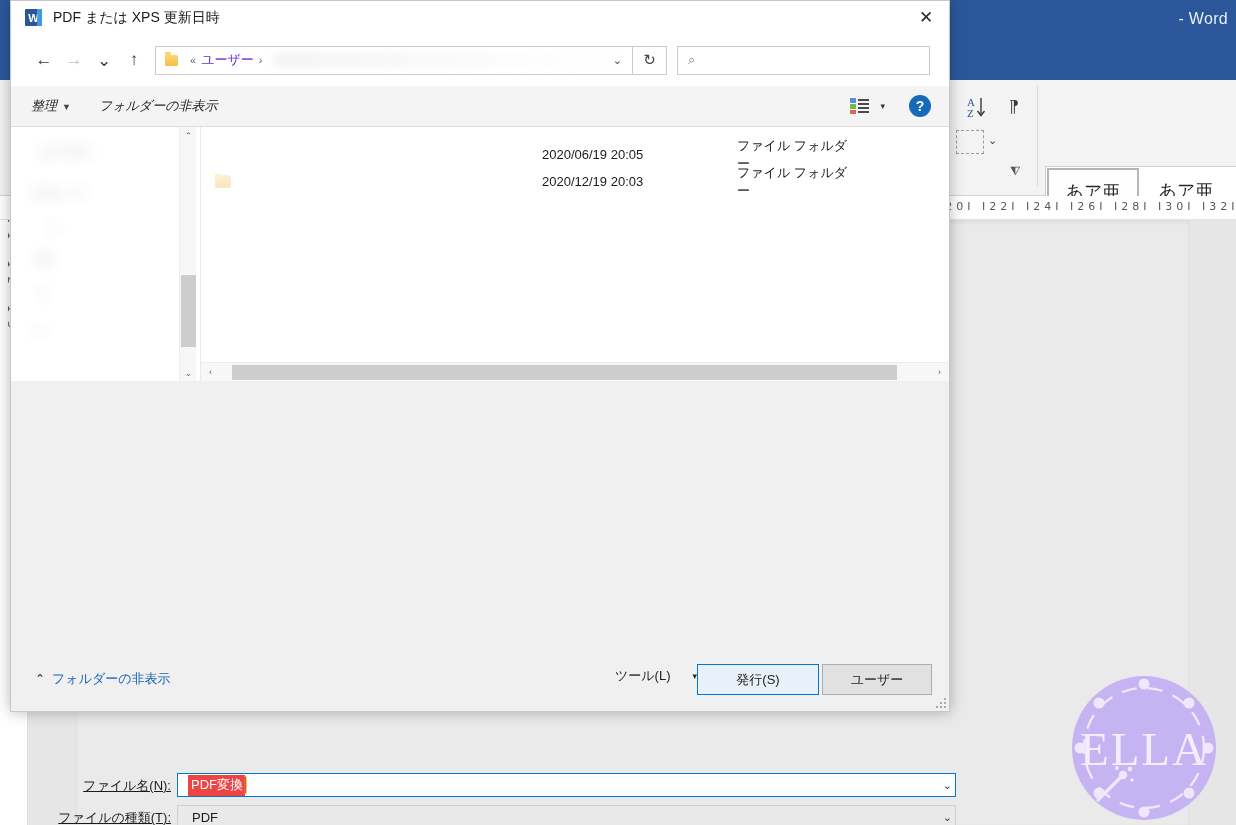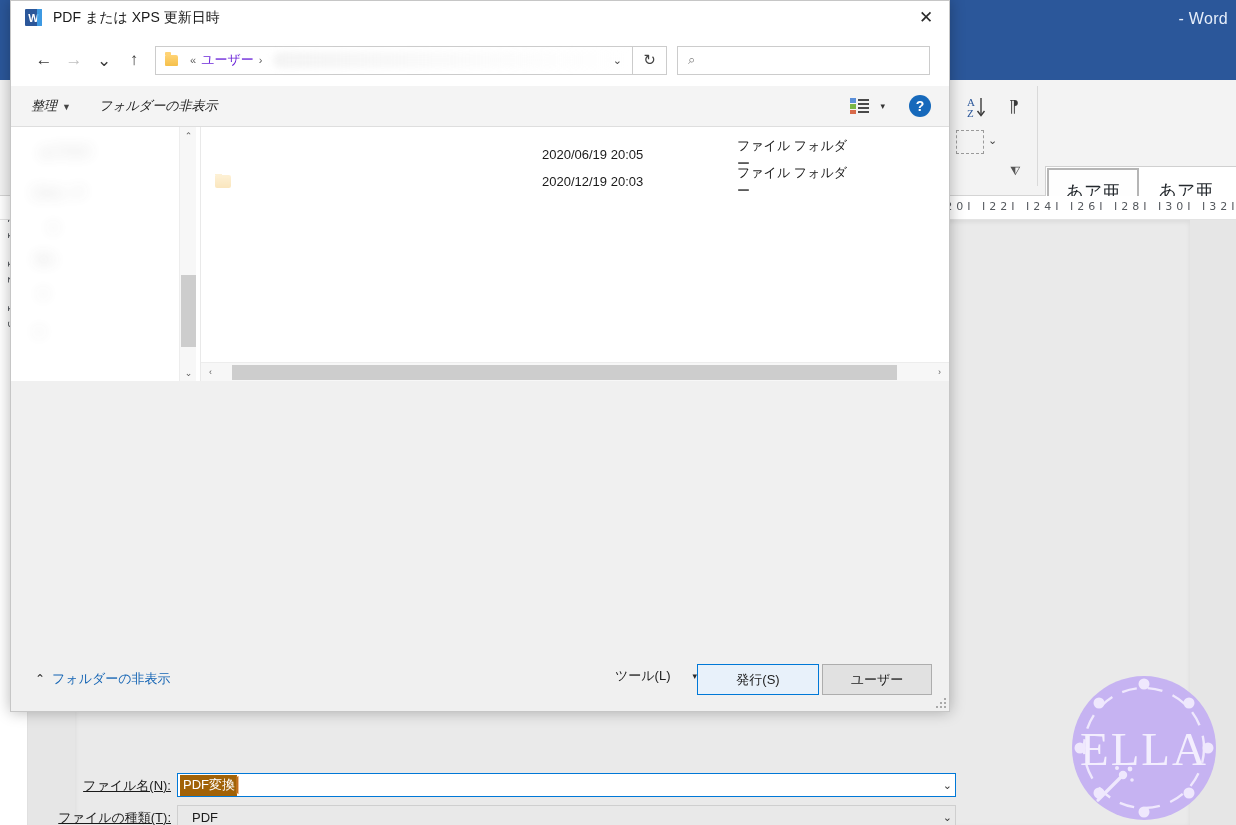--- a/index.html
+++ b/index.html
@@ -374,23 +374,23 @@
   }
   .fname-field {
     position: absolute; left: 166px; top: 392px;
     width: 779px; height: 24px;
     background: #ffffff;
     border: 1px solid #0078d7;
     display: flex; align-items: center;
   }
   .fname-value {
     font-size: 13px; color: #ffffff;
-    background: #a16207;
+    background: #ef4444;
     padding: 1px 2px 2px 3px;
-    margin-left: 2px;
+    margin-left: 10px;
     white-space: nowrap;
   }
   .fname-caret {
     width: 1px; height: 16px; background: #c06b20; margin-left: 0px;
     box-shadow: 0 0 0 1px rgba(220,130,40,.5);
   }
   .fname-drop {
     position: absolute; right: 3px; top: 0; height: 100%;
     display: flex; align-items: center; font-size: 11px; color: #3a3a3a;
   }

